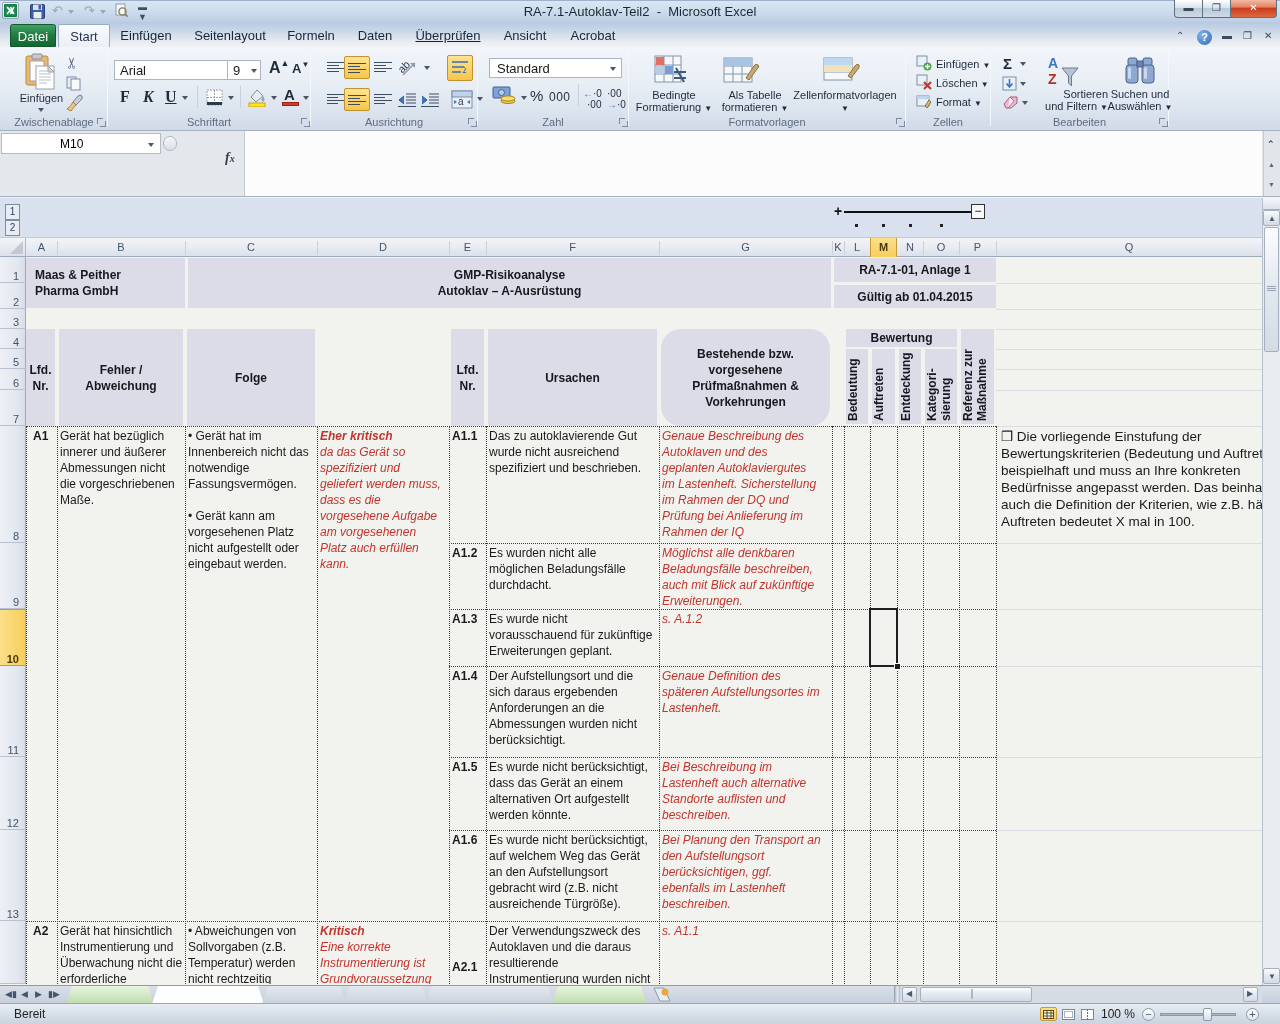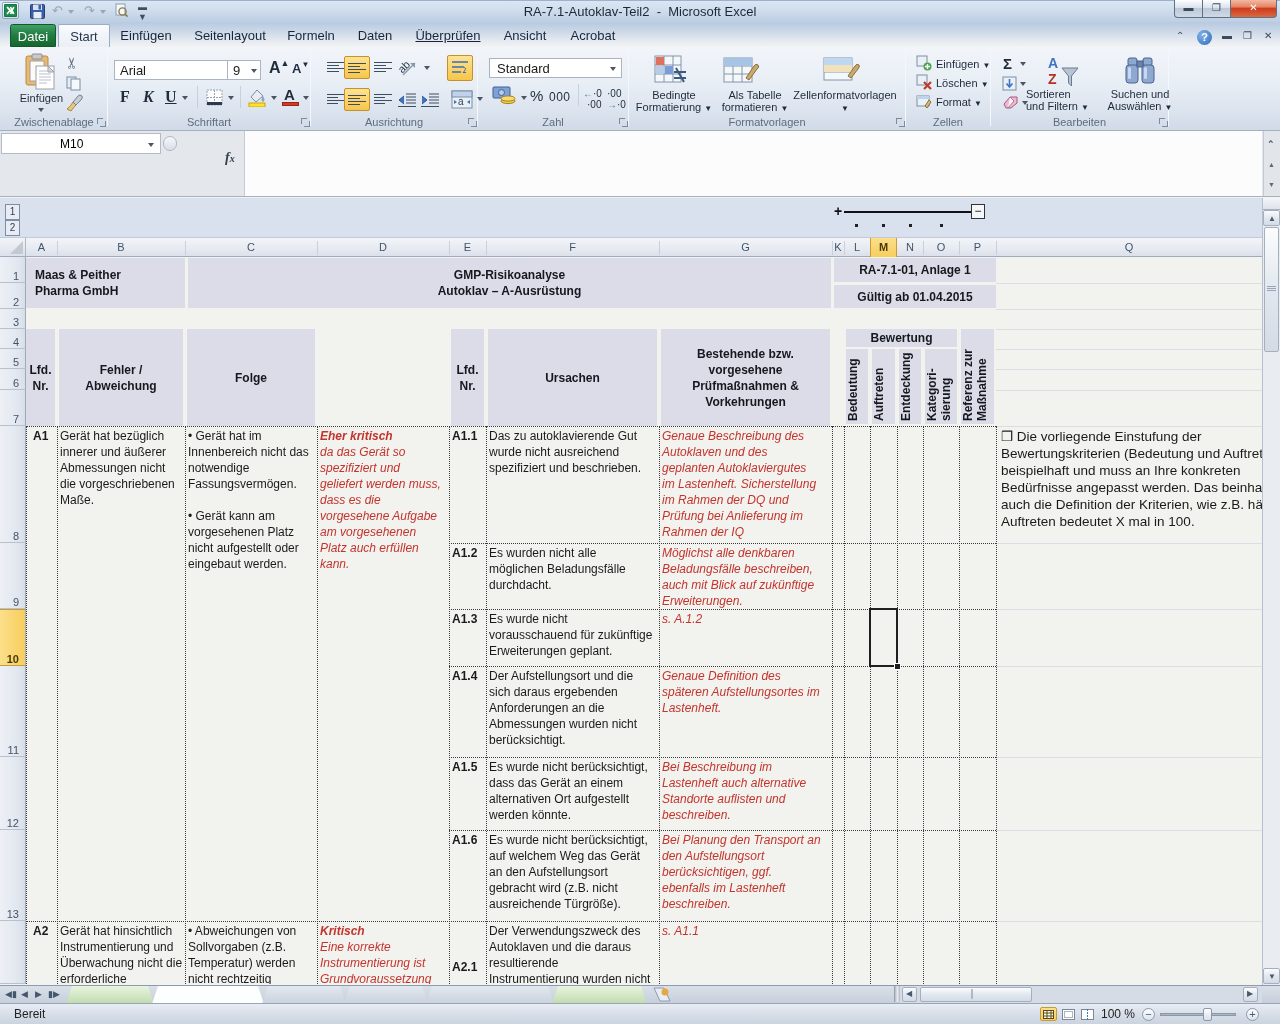--- a/index.html
+++ b/index.html
@@ -365,21 +365,21 @@
 <svg class="abs" style="left:1002px;top:95px;" width="17" height="14" viewBox="0 0 17 14">
  <path d="M2 9 L8 2 L15 2 L15 8 L9 13 L4 13 Z" fill="#F0B8D0" stroke="#A06080"></path>
  <path d="M8 2 L12 6 L6 13" fill="#FDF0F6" stroke="#A06080" stroke-width="0.8"></path>
 </svg>
 <span class="abs arr0" style="left:1022px;top:101px;"></span>
 <svg class="abs" style="left:1048px;top:54px;" width="38" height="36" viewBox="0 0 38 36">
  <text x="0" y="14" font-size="14" font-weight="bold" fill="#3C74C4">A</text>
  <text x="0" y="30" font-size="14" font-weight="bold" fill="#B03324">Z</text>
  <path d="M14 14 L30 14 L23.5 22 L23.5 32 L20.5 29 L20.5 22 Z" fill="#B8C4D4" stroke="#6A7A90"></path>
 </svg>
-<div class="ribtxt" style="left:1026px;top:88px;width:82px;text-align:left;">Sortieren<br>und Filtern <span style="font-size:8px;">▼</span></div>
+<div class="ribtxt" style="left:1026px;top:88px;width:82px;text-align:right;">Sortieren<br>und Filtern <span style="font-size:8px;">▼</span></div>
 <svg class="abs" style="left:1122px;top:55px;" width="36" height="34" viewBox="0 0 36 34">
  <g fill="#8FA8D0" stroke="#4A628E">
  <rect x="6" y="3" width="9" height="8" rx="2"></rect>
       <rect x="21" y="3" width="9" height="8" rx="2"></rect>
  <rect x="4" y="10" width="12" height="18" rx="3"></rect>
       <rect x="20" y="10" width="12" height="18" rx="3"></rect>
  </g>
  <rect x="15" y="6" width="6" height="6" fill="#6A82AE" stroke="#4A628E"></rect>
  <g fill="#C8D8F0">
       <rect x="6" y="12" width="3" height="12" rx="1.5"></rect>
@@ -513,21 +513,21 @@
     </div>
 <div class="hdr" style="left:161px;top:72px;width:128px;height:97px;font-size:12px;">
       <div>Folge</div>
     </div>
 <div class="hdr" style="left:425px;top:72px;width:33px;height:97px;font-size:12px;">
       <div>Lfd.<br>Nr.</div>
     </div>
 <div class="hdr" style="left:462px;top:72px;width:169px;height:97px;font-size:12px;">
       <div>Ursachen</div>
     </div>
-<div class="hdr" style="left:635px;top:72px;width:169px;height:97px;font-size:12px;">
+<div class="hdr" style="left:635px;top:72px;width:169px;height:97px;font-size:12px;border-radius:20px;">
       <div>Bestehende bzw.<br>vorgesehene<br>Prüfmaßnahmen &amp;<br>Vorkehrungen</div>
     </div>
 <div class="hdr" style="left:820px;top:72px;width:111px;height:18px;font-size:12px;">
       <div>Bewertung</div>
     </div>
 <div class="vcell" style="left:820px;top:92px;width:22px;height:75px;">
       <span style="width:75px;height:22px;line-height:14px;transform:translateY(75px) rotate(-90deg);">Bedeutung</span>
     </div>
 <div class="vcell" style="left:846px;top:92px;width:23px;height:75px;">
       <span style="width:75px;height:23px;line-height:14px;transform:translateY(75px) rotate(-90deg);">Auftreten</span>

